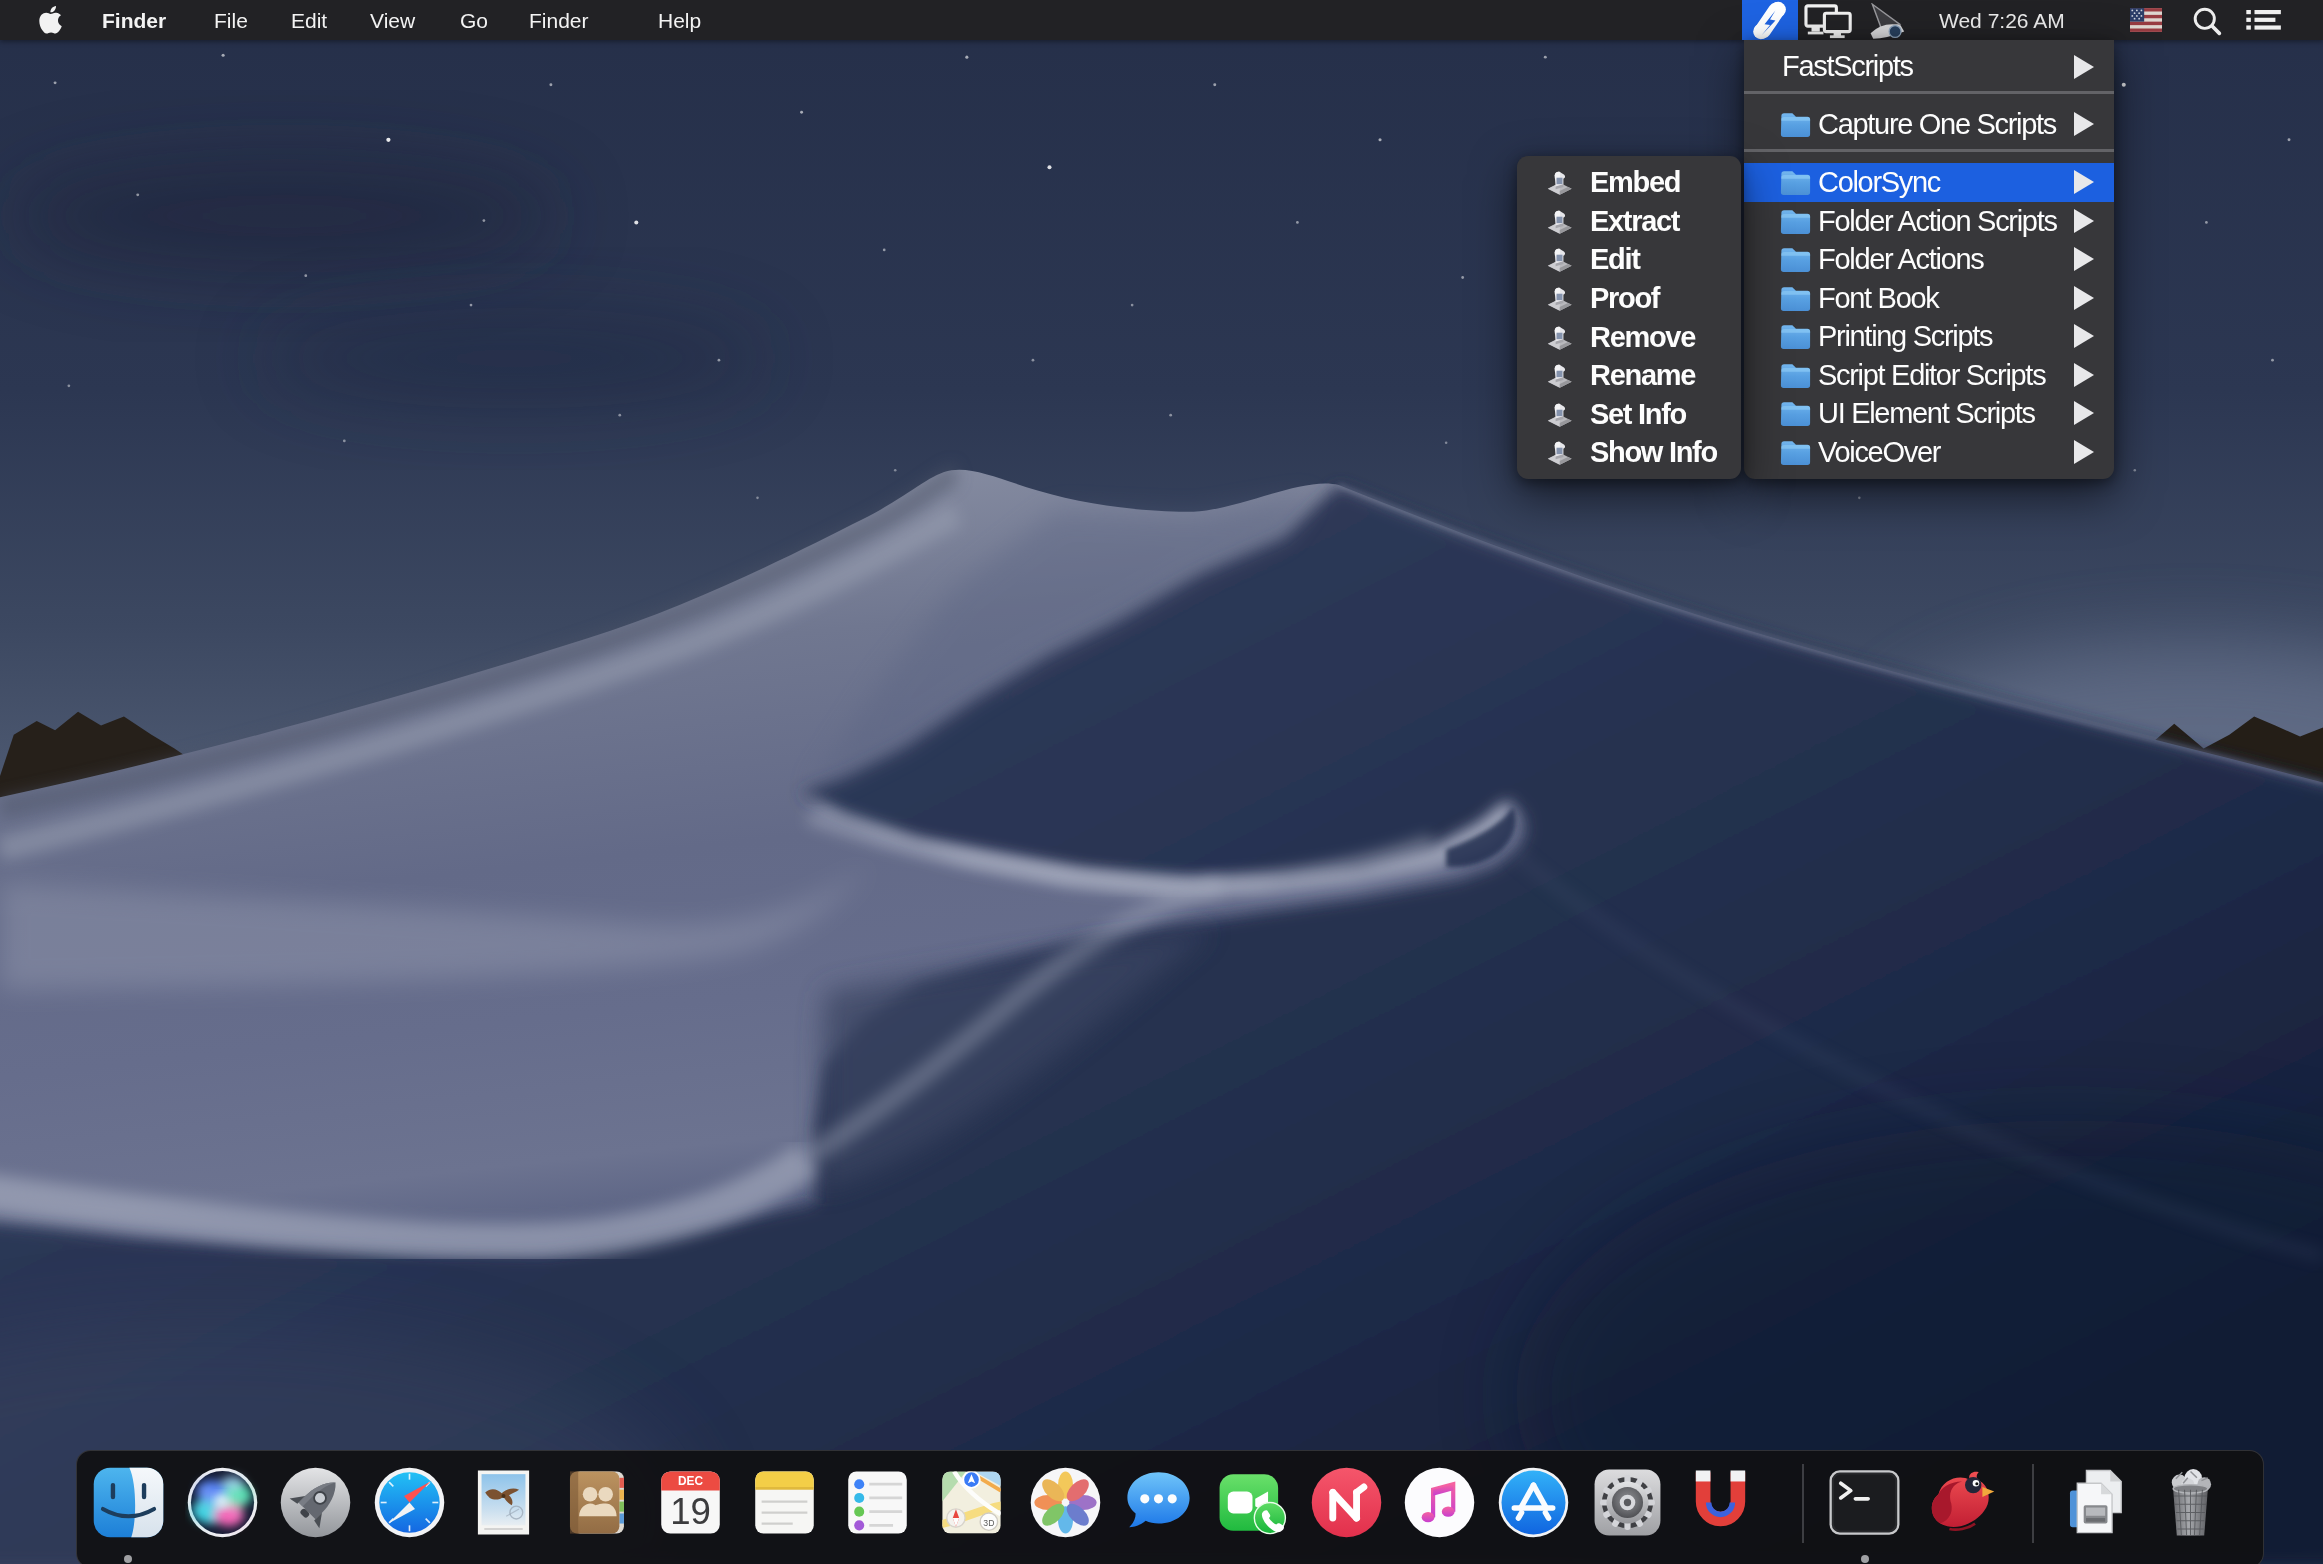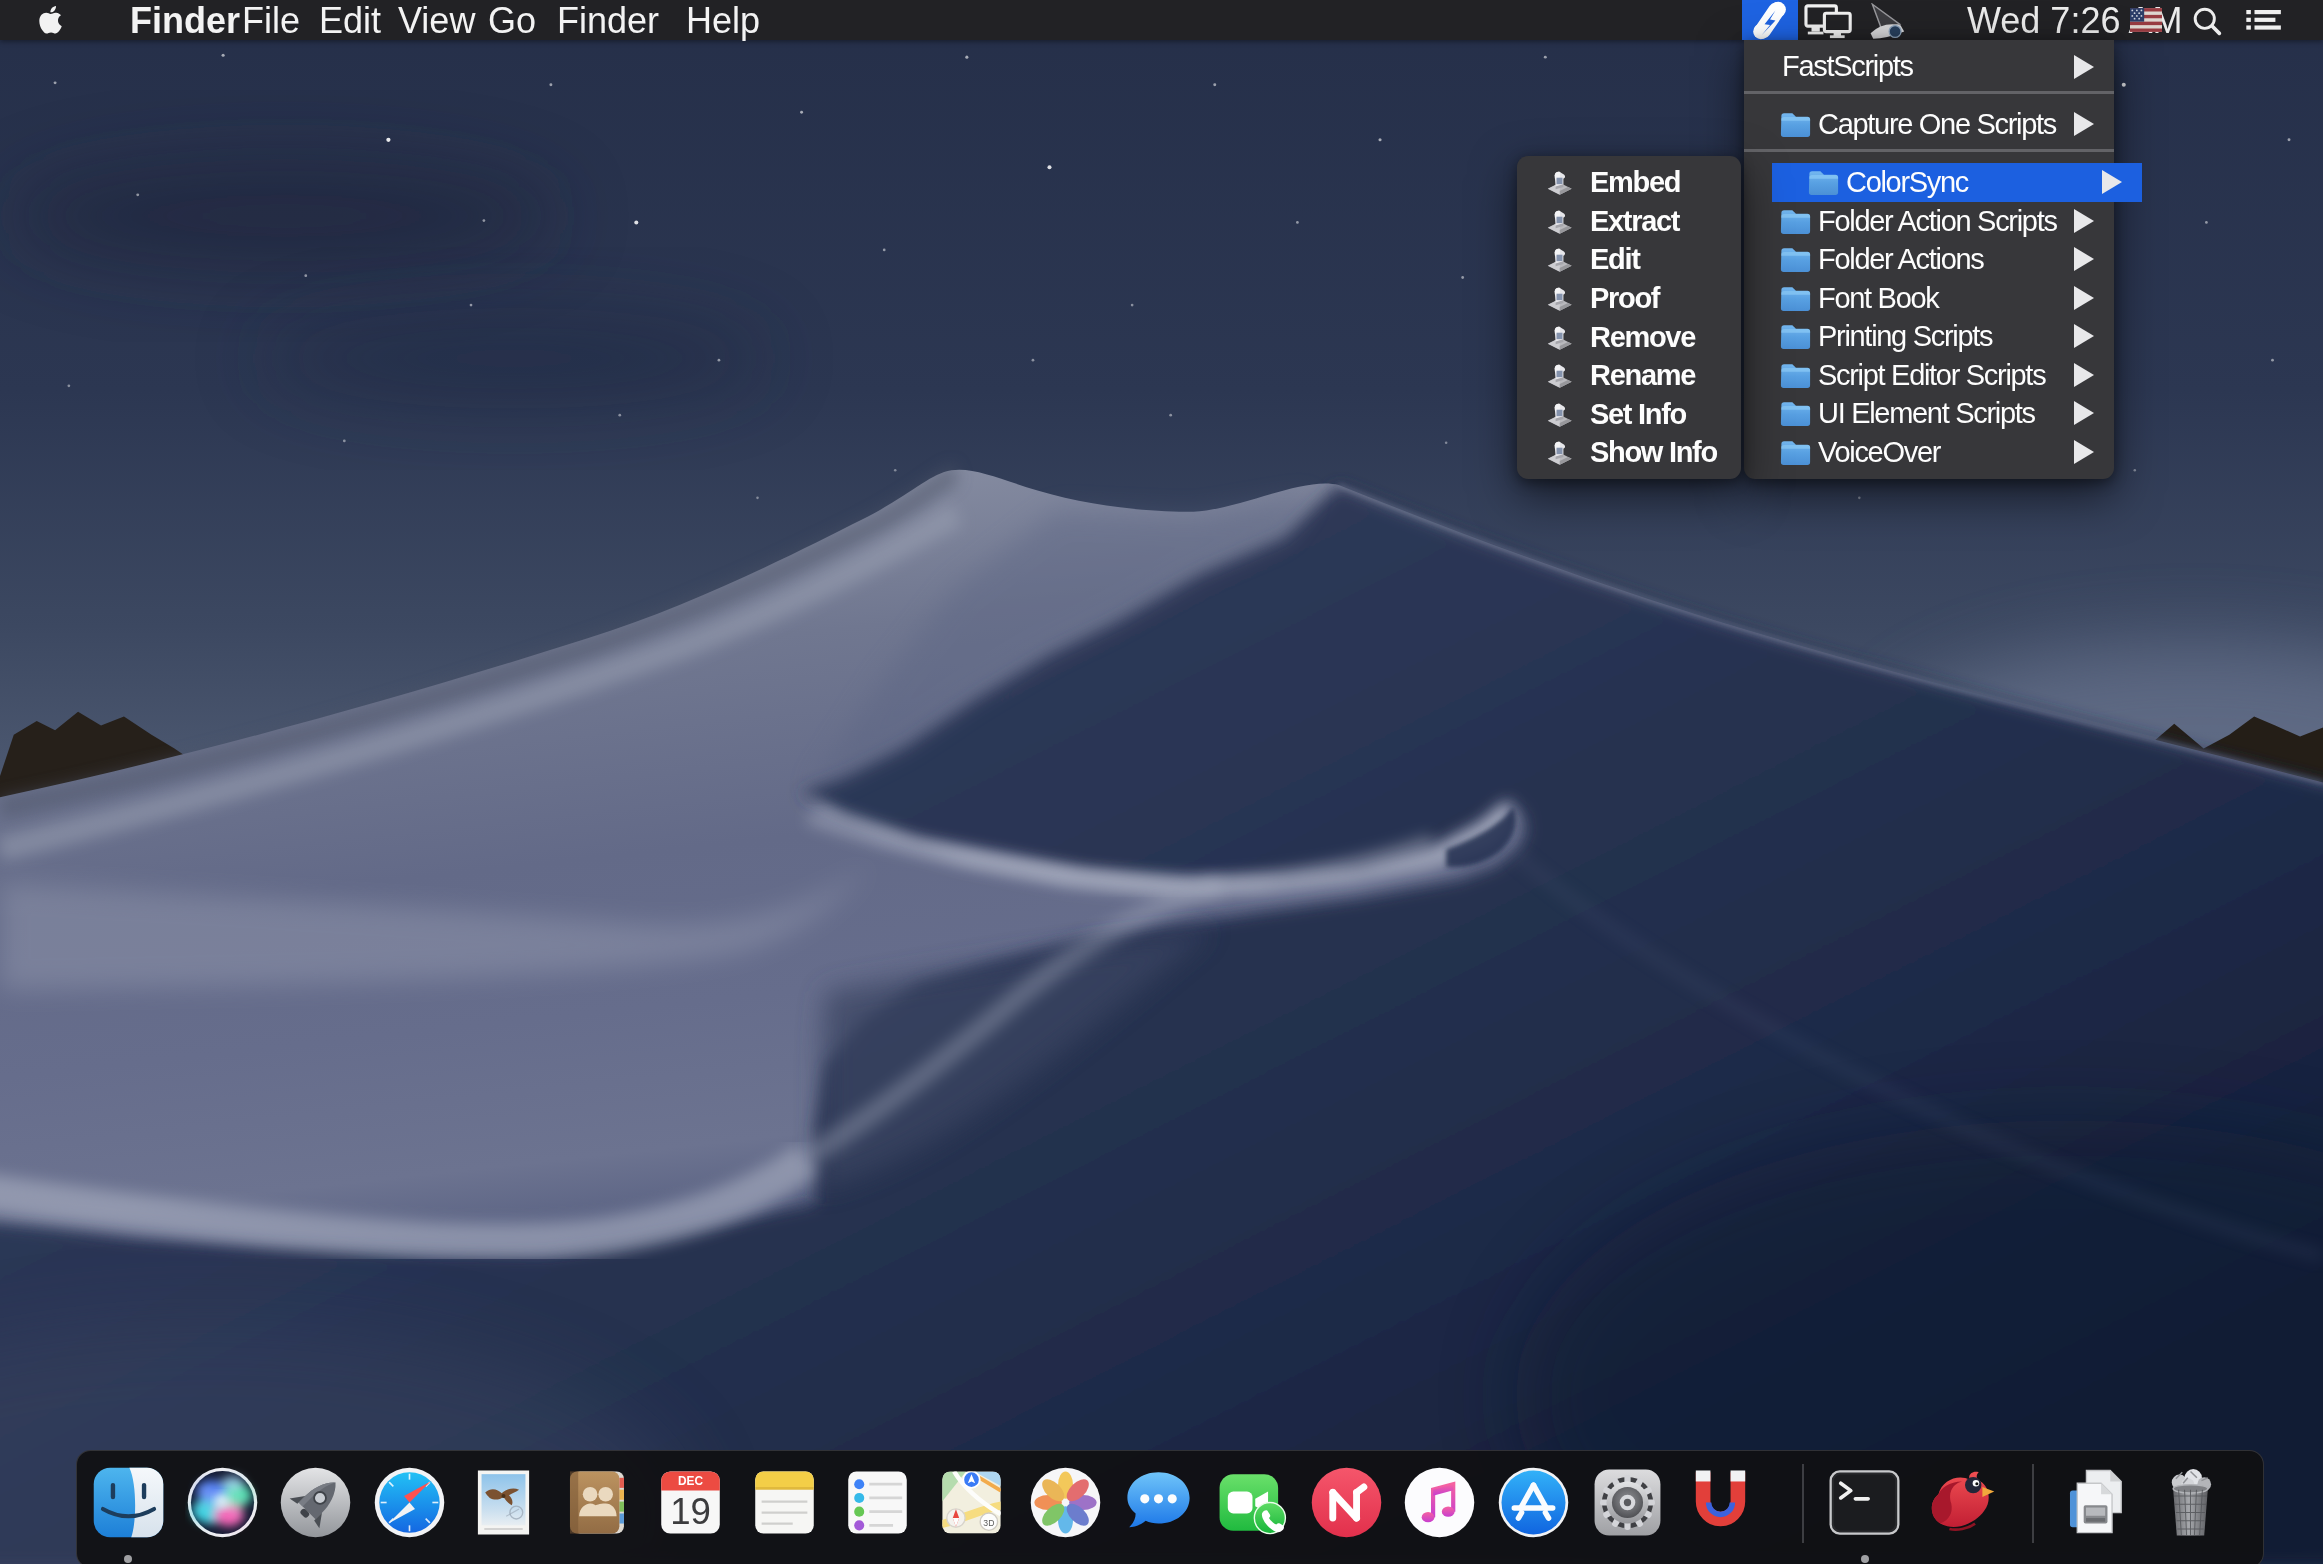--- a/index.html
+++ b/index.html
@@ -1,28 +1,28 @@
 <!DOCTYPE html>
 <html style="font-size:14.7px"><head>
 <meta charset="utf-8">
 <style>
   html,body{margin:0;padding:0;width:2323px;height:1565px;overflow:hidden;background:#2c3a55;
     font-family:"Liberation Sans",sans-serif;-webkit-font-smoothing:antialiased;}
   .abs{position:absolute;}
   
   #menubar{position:absolute;left:0;top:0;width:2323px;height:40px;background:#222225;z-index:30;box-shadow:0 1.8px 4.6px rgba(0,0,0,0.35);}
-  .mi{position:absolute;top:0;height:32px;line-height:41px;font-size:36px;color:#f3f3f3;white-space:pre;margin-left:28px;}
+  .mi{position:absolute;top:0;height:32px;line-height:41px;font-size:21px;color:#f3f3f3;white-space:pre;}
   .mi.b{font-weight:bold;}
   
   .panel{position:absolute;background:#37373a;z-index:40;box-shadow:0 16.5px 46px rgba(0,0,0,.55),0 3.7px 13px rgba(0,0,0,.4);}
   #mainmenu{left:1744px;top:40px;width:370px;height:439px;border-radius:0 0 11px 11px;}
   #submenu{left:1517px;top:156px;width:224px;height:323px;border-radius:11px;font-weight:bold;}
   .row{position:absolute;left:0;width:100%;height:39px;}
   .row .txt{position:absolute;top:0;height:39px;line-height:39px;font-size:29px;letter-spacing:-1.3px;color:#fdfdfd;white-space:pre;}
-  .row.hl{background:#1c60e0;margin-left:28px;}
+  .row.hl{background:#1c60e0;}
   .sep{position:absolute;left:0;width:100%;height:2.8px;background:#636367;}
   .arr{position:absolute;right:20px;top:7.3px;width:0;height:0;border-left:20px solid #e8e8ea;
        border-top:12px solid transparent;border-bottom:12px solid transparent;}
   .ficon{position:absolute;left:36px;top:5.5px;}
   .sicon{position:absolute;left:29px;top:5.5px;}
   
   #dock{position:absolute;left:76px;top:1450px;width:2188px;height:118px;background:rgba(16,16,18,.93);
         border:1.8px solid rgba(140,140,145,.27);border-radius:14.7px;box-sizing:border-box;z-index:20;}
   .dicon{position:absolute;top:1465px;width:75px;height:75px;z-index:21;}
   .dsep{position:absolute;top:1464px;width:1.8px;height:79px;background:rgba(180,180,185,.28);z-index:21;}

